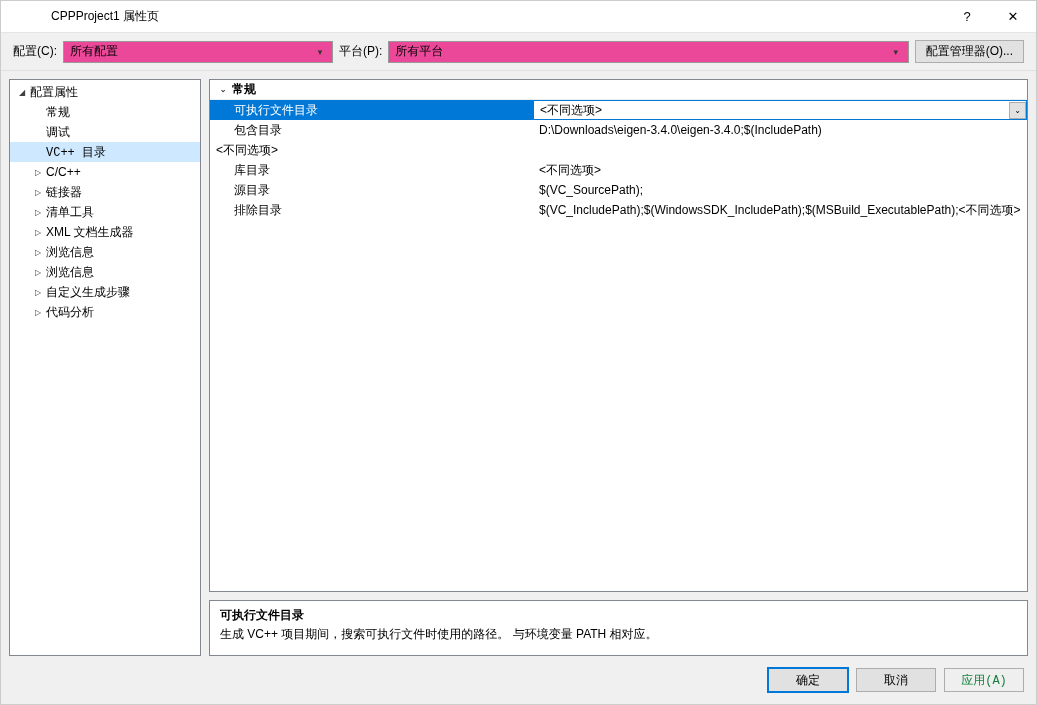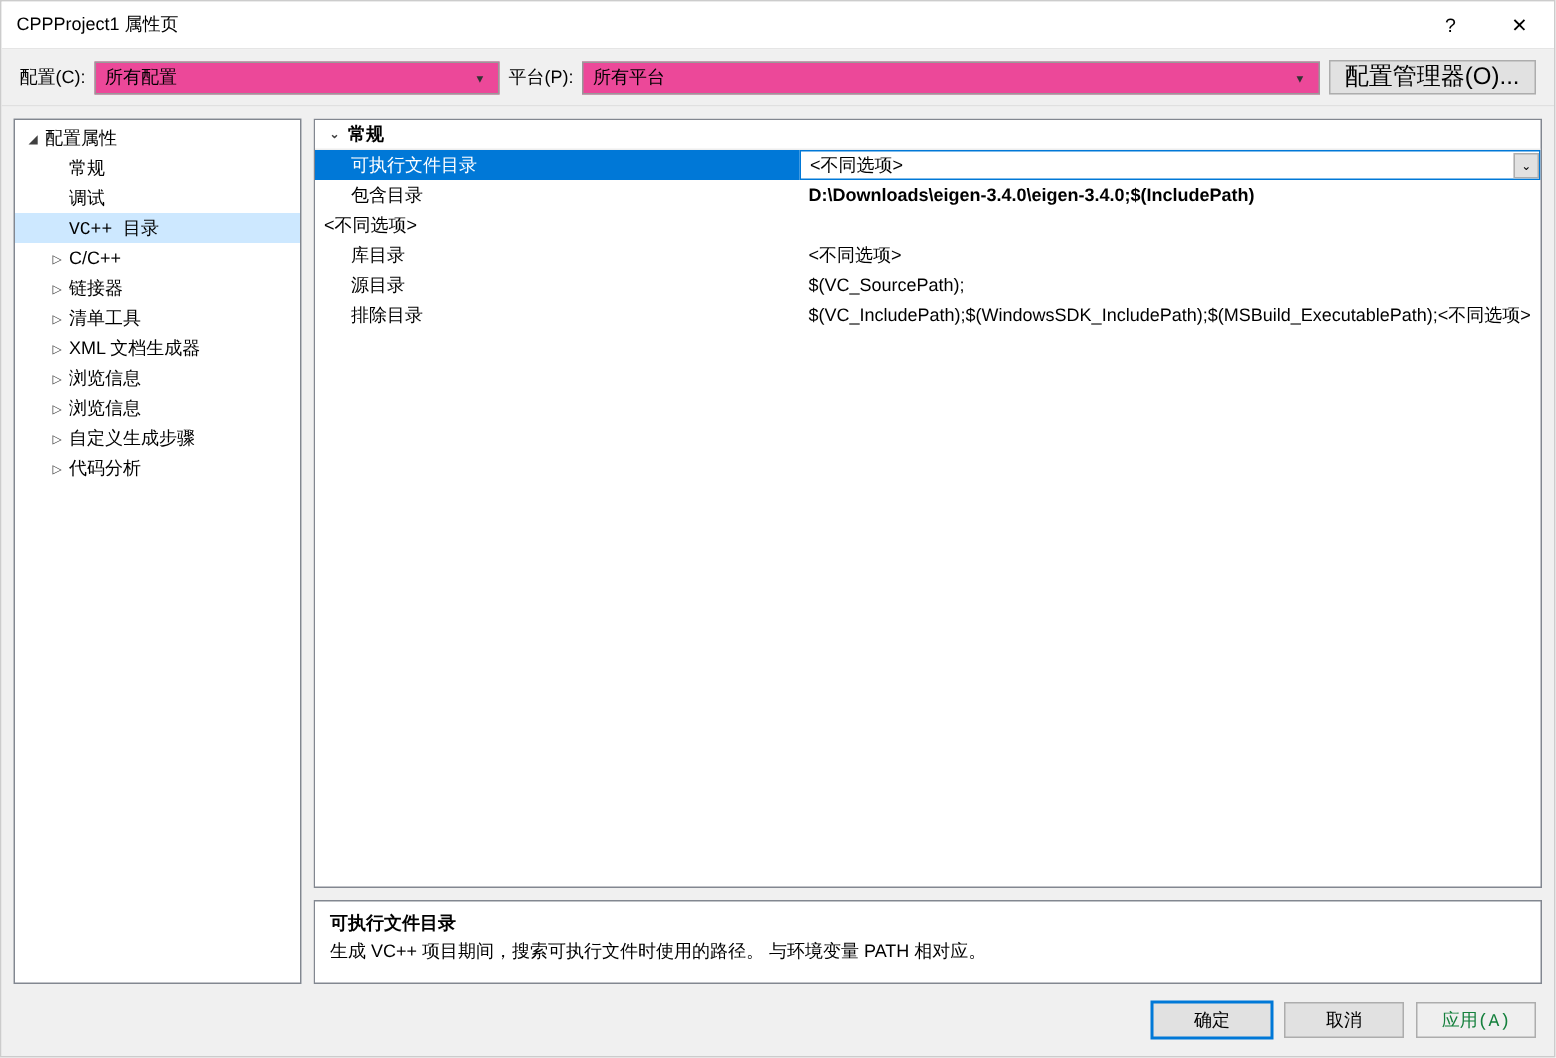--- a/index.html
+++ b/index.html
@@ -16,21 +16,21 @@
       border: 1px solid #ccc;
     }
     .titlebar {
       height: 32px;
       display: flex;
       align-items: center;
       padding-left: 10px;
       border-bottom: 1px solid #e5e5e5;
       background: #fff;
     }
-    .titlebar-title { flex: 1; font-size: 12px; }
+    .titlebar-title { flex: 1; font-size: 12px; margin-left: 40px; }
     .titlebar-btn {
       width: 46px;
       height: 31px;
       display: flex;
       align-items: center;
       justify-content: center;
       font-size: 13px;
       cursor: pointer;
     }
     .toolbar {
@@ -63,21 +63,21 @@
       color: #333;
     }
     .combo-config { width: 270px; }
     .combo-platform { flex: 1; }
     .toolbar-btn {
       height: 23px;
       padding: 3px 10px;
       border: 1px solid #adadad;
       background: #e1e1e1;
       cursor: pointer;
-      font-size: 16px;
+      font-size: 12px;
       display: flex;
       align-items: center;
     }
     .main {
       flex: 1;
       display: flex;
       padding: 8px 8px 0 8px;
       gap: 8px;
       background: #f0f0f0;
       overflow: hidden;
@@ -152,21 +152,21 @@
       align-items: center;
     }
     .cell-value {
       flex: 1;
       padding-left: 6px;
       display: flex;
       align-items: center;
       overflow: hidden;
       white-space: nowrap;
     }
-    .cell-value.bold { font-weight: bold; }
+    .cell-value.bold { font-weight: normal; }
     .dropdown-btn {
       width: 17px;
       height: 17px;
       border: 1px solid #adadad;
       background: #e1e1e1;
       display: flex;
       align-items: center;
       justify-content: center;
       font-size: 8px;
       margin-right: 0;

